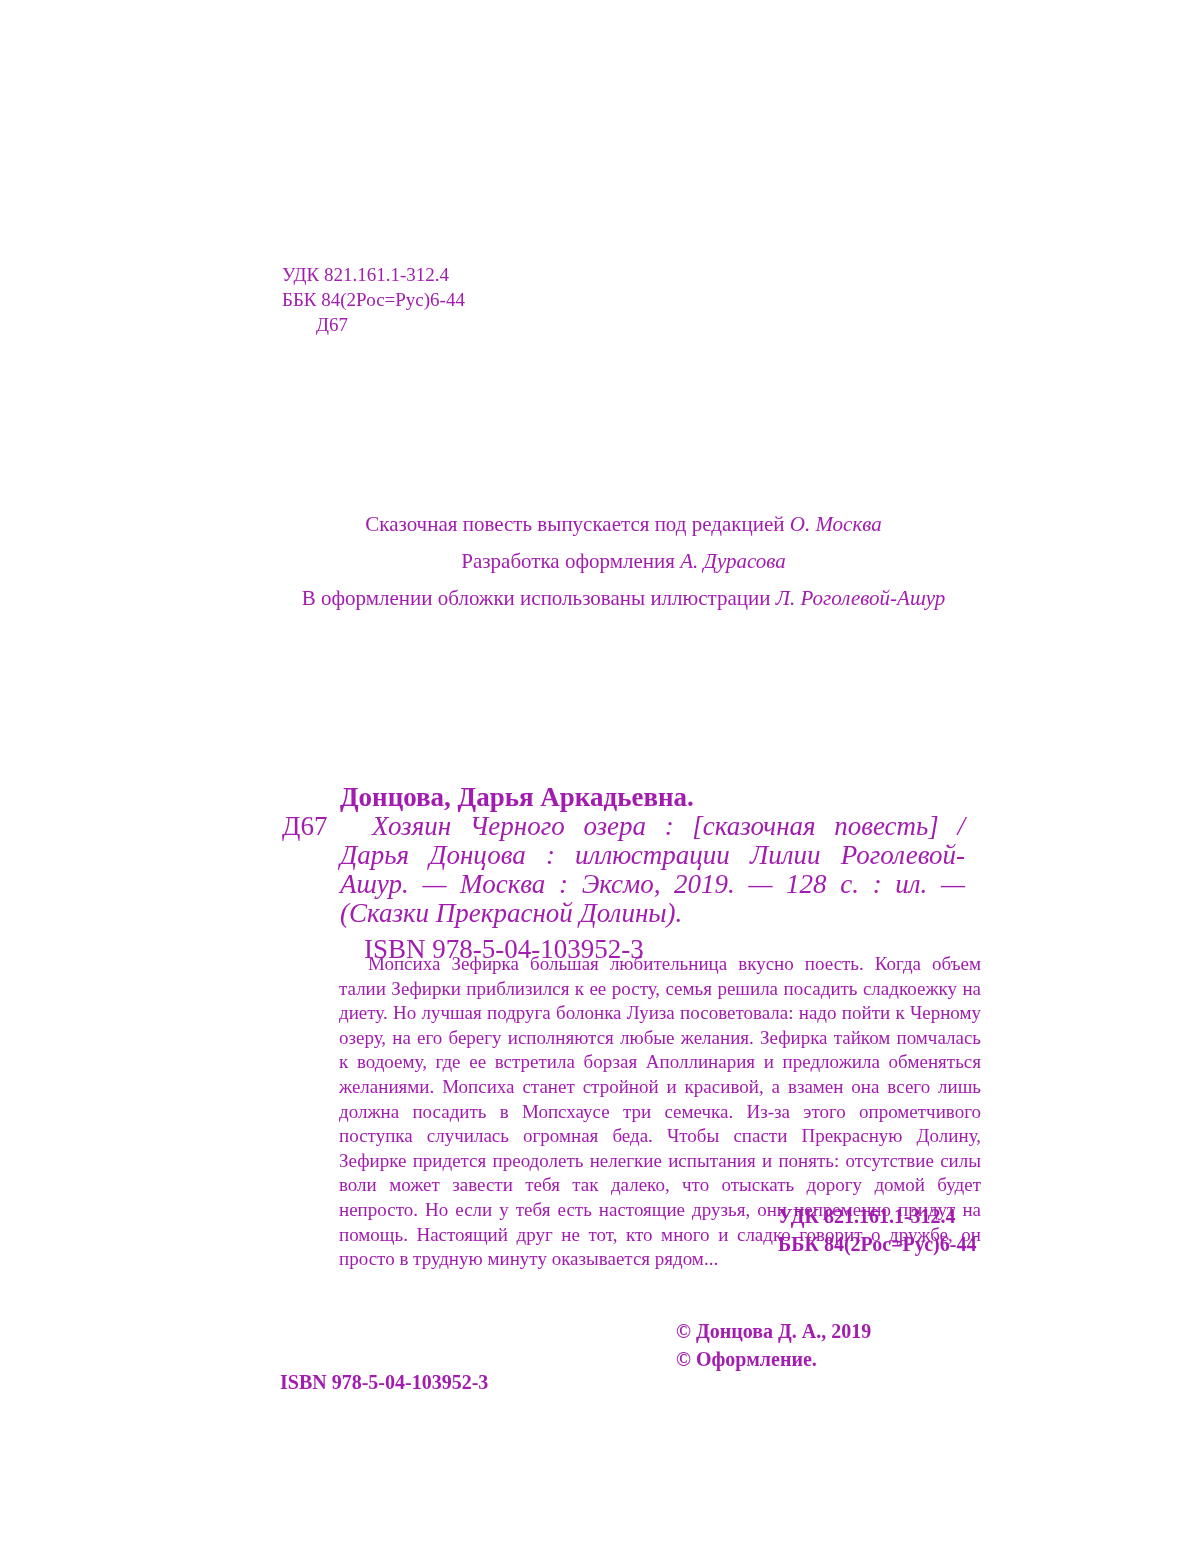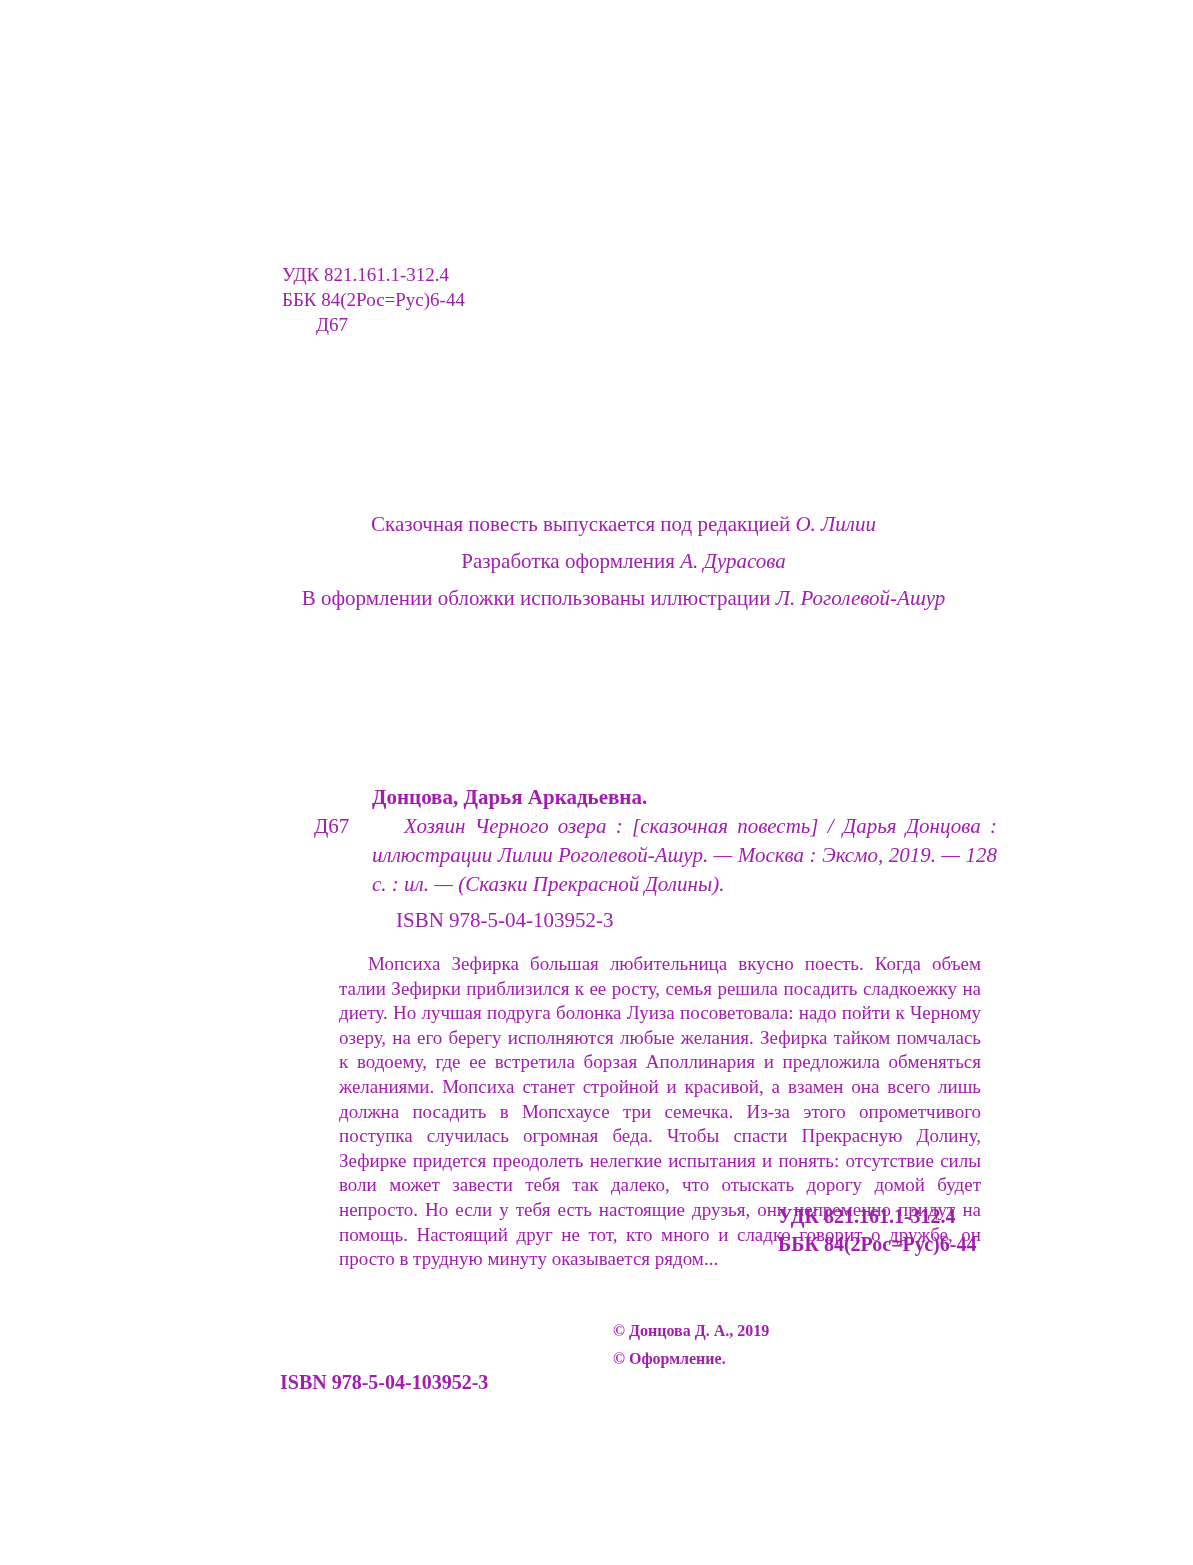--- a/index.html
+++ b/index.html
@@ -39,23 +39,22 @@
     line-height: 37px;
   }
   .credits .it { font-style: italic; }
 
   
   .catalog {
     position: absolute;
     left: 282px;
     top: 783px;
     width: 683px;
-    font-size: 21px;
+    font-size: 27px;
     line-height: 29px;
-    margin-left: 32px;
   }
   .catalog .author {
     font-weight: bold;
     padding-left: 58px;
   }
   .catalog .entry {
     position: relative;
   }
   .catalog .entry .entry-code {
     position: absolute;
@@ -101,42 +100,42 @@
   .footer-isbn {
     position: absolute;
     left: 280px;
     top: 1371px;
     font-size: 20px;
     font-weight: bold;
     white-space: nowrap;
   }
   .footer-copyright {
     position: absolute;
-    left: 613px;
+    left: 676px;
     top: 1317px;
-    font-size: 16px;
+    font-size: 20px;
     line-height: 28px;
     font-weight: bold;
     white-space: nowrap;
   }
   .footer-copyright .pub-indent { padding-left: 20px; }
 </style>
 </head>
 <body>
 
 <div class="page">
 
   <div class="top-codes">
     <div>УДК 821.161.1-312.4</div>
     <div>ББК 84(2Рос=Рус)6-44</div>
     <div class="code-indent">Д67</div>
   </div>
 
   <div class="credits">
-    <div><span>Сказочная повесть выпускается под редакцией </span><span class="it">О. Лилии</span></div>
+    <div><span>Сказочная повесть выпускается под редакцией </span><span class="it">О. Москва</span></div>
     <div><span>Разработка оформления </span><span class="it">А. Дурасова</span></div>
     <div><span>В оформлении обложки использованы иллюстрации </span><span class="it">Л. Роголевой-Ашур</span></div>
   </div>
 
   <div class="catalog">
     <div class="author">Донцова, Дарья Аркадьевна.</div>
     <div class="entry">
       <span class="entry-code">Д67</span>
       <p class="descr">Хозяин Черного озера : [сказочная повесть] / Дарья Донцова : иллюстрации Лилии Роголевой-Ашур. — Москва : Эксмо, 2019. — 128 с. : ил. — (Сказки Прекрасной Долины).</p>
     </div>

